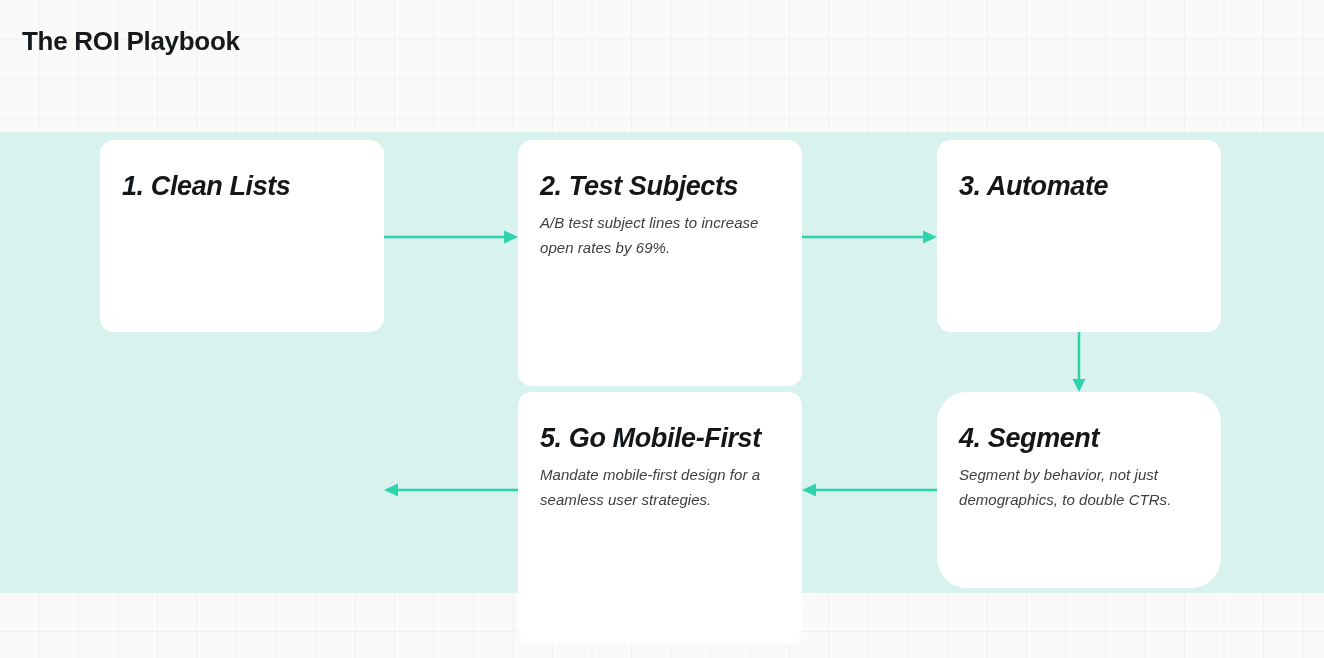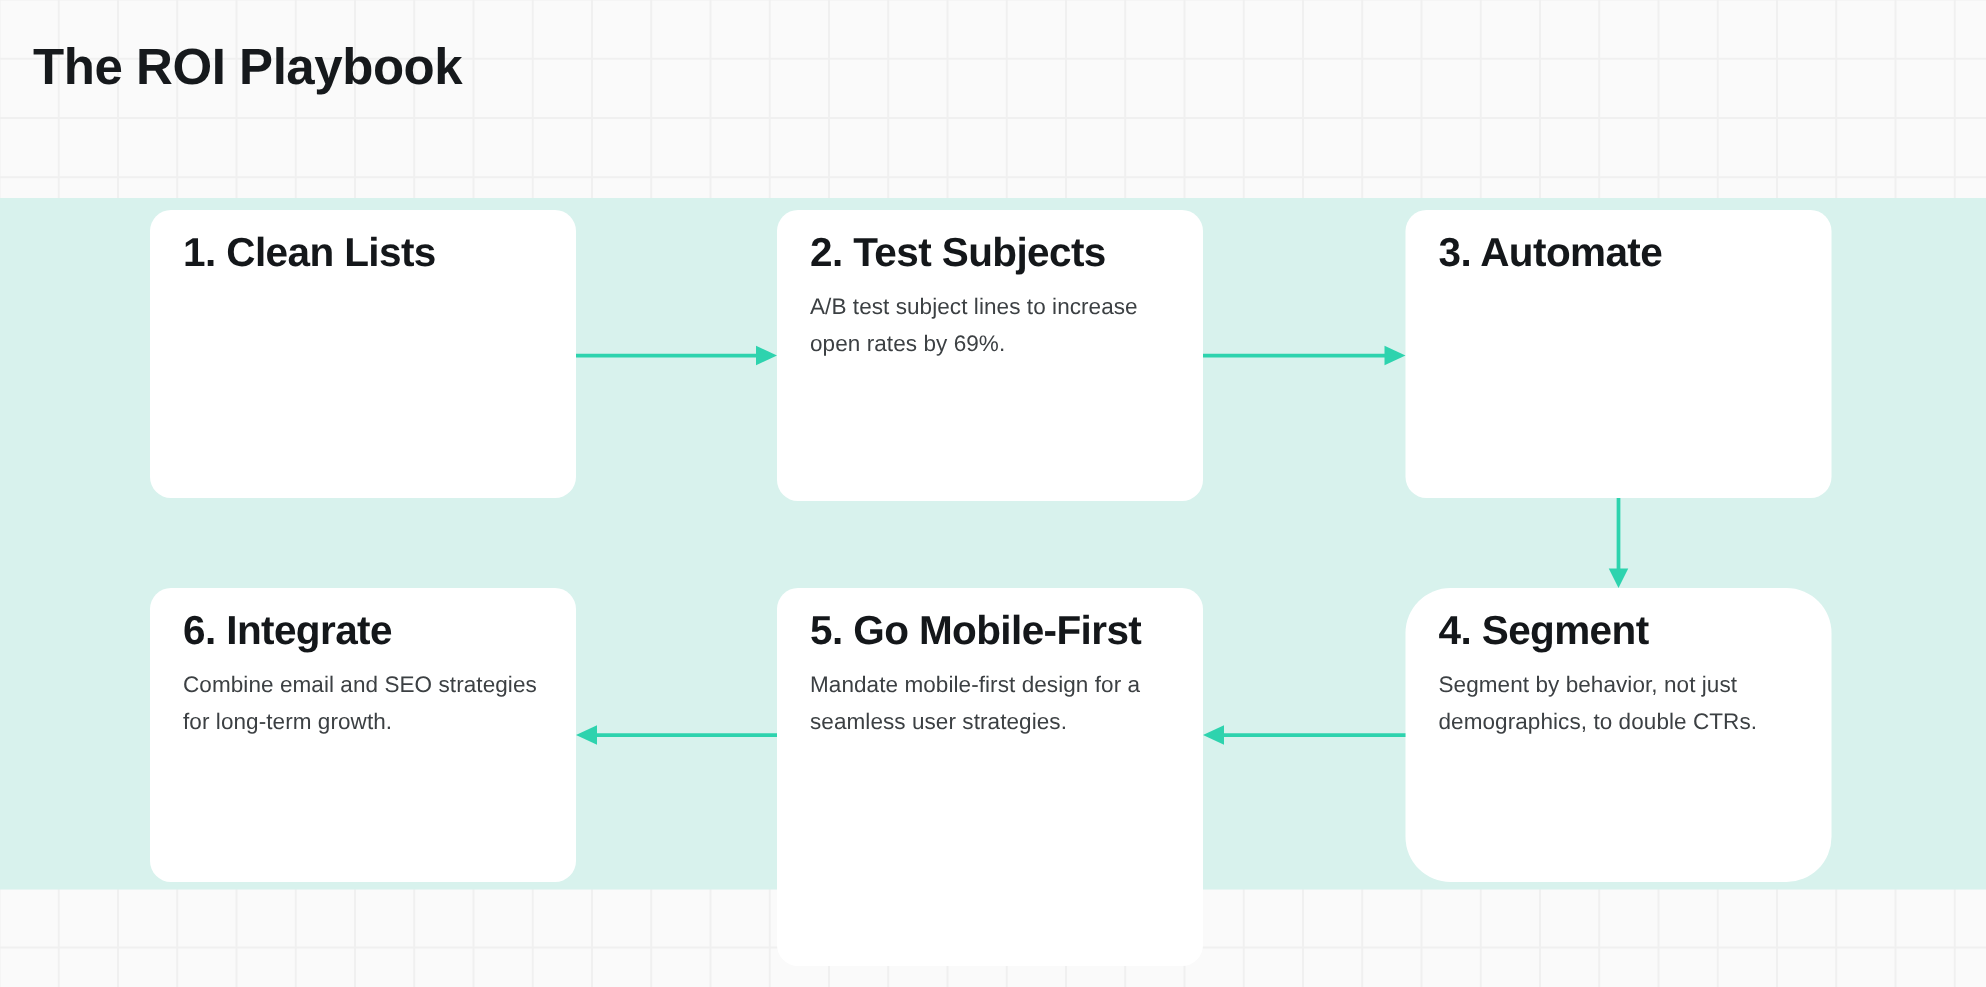--- a/index.html
+++ b/index.html
@@ -35,54 +35,55 @@
     width: 1324px;
     height: 461px;
     background: #d8f2ed;
   }
 
   
   #page-title {
     position: absolute;
     left: 22px;
     top: 26px;
-    font-size: 34px;
+    font-size: 26px;
     font-weight: 600;
     letter-spacing: -0.3px;
     color: #16191c;
     white-space: nowrap;
   }
 
   
   .card {
     position: absolute;
     background: #ffffff;
     border-radius: 14px;
     box-sizing: border-box;
-    padding: 13px 22px 18px 22px;
+    padding: 31px 22px 18px 22px;
+    font-style: italic;
   }
   .card-title {
     font-size: 27px;
     font-weight: 600;
     line-height: 1.16;
     letter-spacing: -0.4px;
     color: #14171a;
     margin: 0 0 9px 0;
   }
   .card-body {
     font-size: 15px;
     line-height: 1.66;
     color: #3c4043;
     margin: 0;
     letter-spacing: 0.05px;
   }
 
   
   #card-1 { left: 100px;  top: 140px; width: 284px; height: 192px; }
-  #card-2 { left: 518px;  top: 140px; width: 284px; height: 194px; }
+  #card-2 { left: 518px;  top: 140px; width: 284px; height: 246px; }
   #card-3 { left: 937px;  top: 140px; width: 284px; height: 192px; }
   
   #card-4 { left: 937px;  top: 392px; width: 284px; height: 196px; border-radius: 30px; }
   #card-5 { left: 518px;  top: 392px; width: 284px; height: 252px; }
   #card-6 { left: 100px;  top: 392px; width: 284px; height: 196px; }
 
   
   .arrow {
     position: absolute;
   }
@@ -119,24 +120,20 @@
   <div class="card" id="card-4">
     <p class="card-title">4. Segment</p>
     <p class="card-body">Segment by behavior, not just demographics, to double CTRs.</p>
   </div>
 
   <div class="card" id="card-5">
     <p class="card-title">5. Go Mobile-First</p>
     <p class="card-body">Mandate mobile-first design for a seamless user strategies.</p>
   </div>
 
-  <div class="card" id="card-6">
-    <p class="card-title">6. Integrate</p>
-    <p class="card-body">Combine email and SEO strategies for long-term growth.</p>
-  </div>
 
   <div class="arrow" id="arrow-1-2">
     <svg width="134" height="20" viewBox="0 0 134 20">
       <line x1="0" y1="10" x2="122" y2="10" stroke="#2ed3ae" stroke-width="2.5"></line>
       <path d="M134 10 L120 3.5 L120 16.5 Z" fill="#2ed3ae"></path>
     </svg>
   </div>
 
   <div class="arrow" id="arrow-2-3">
     <svg width="135" height="20" viewBox="0 0 135 20">

